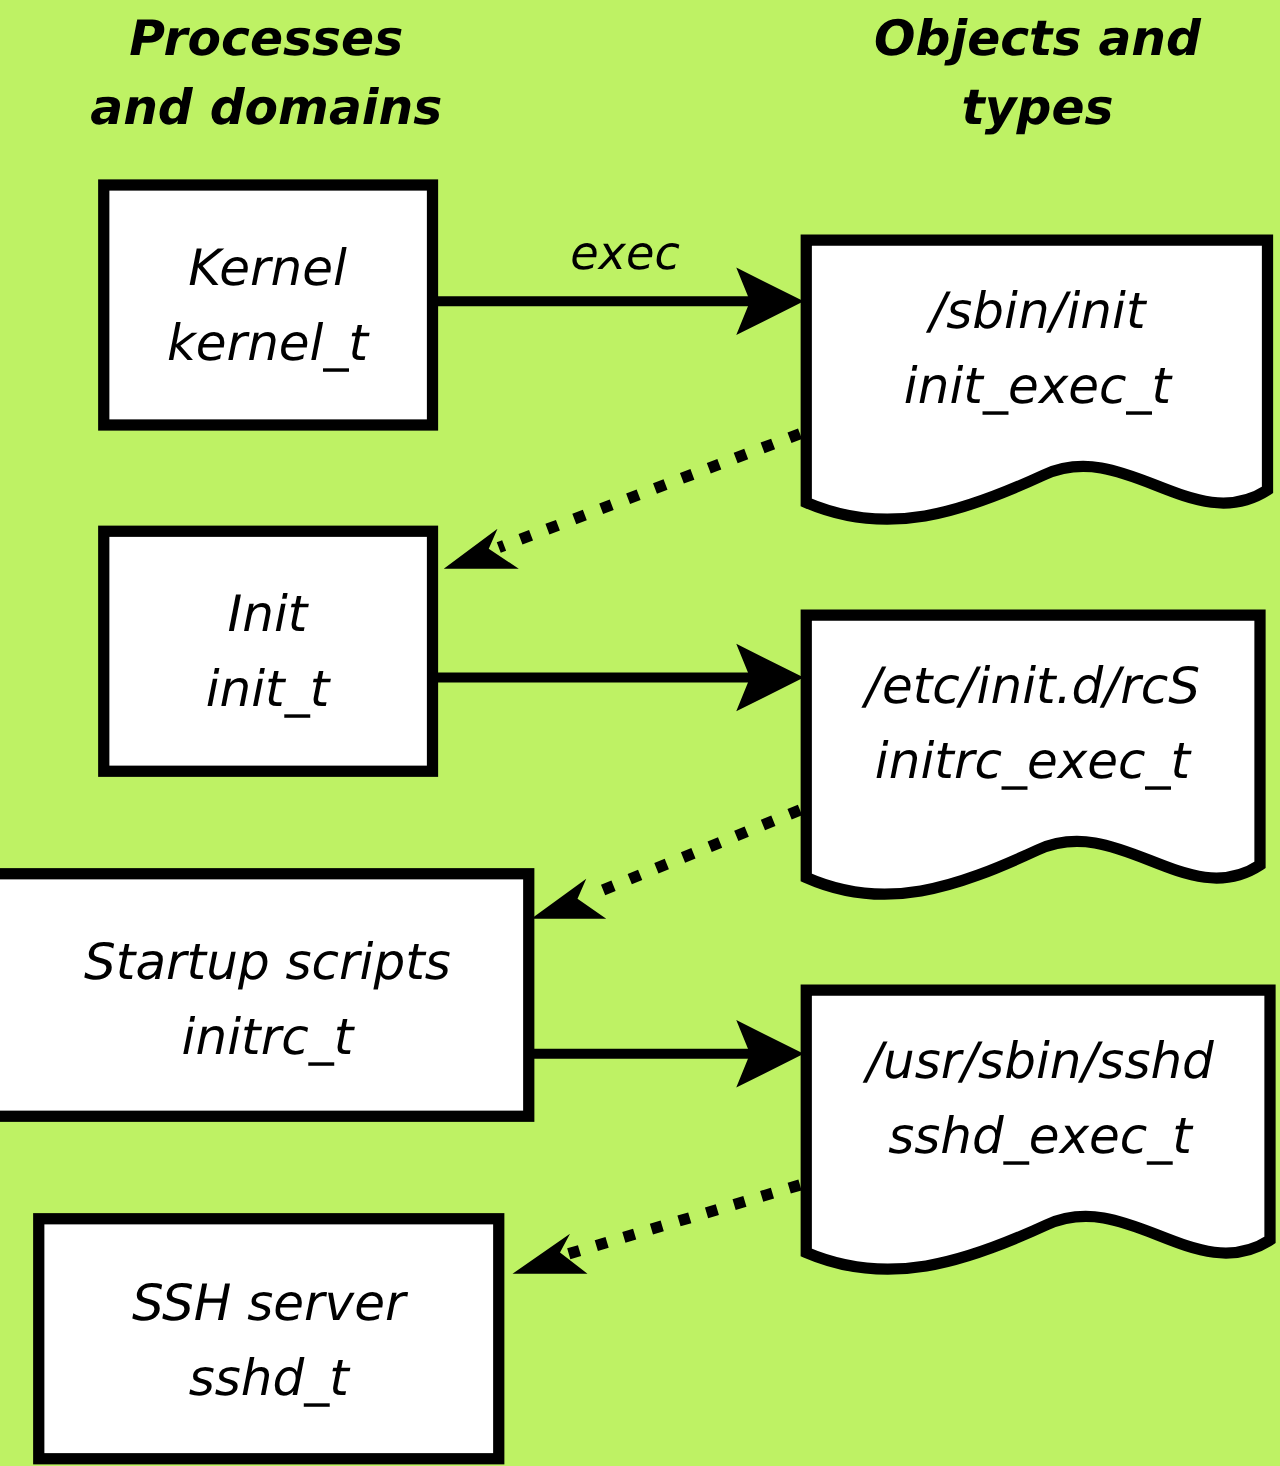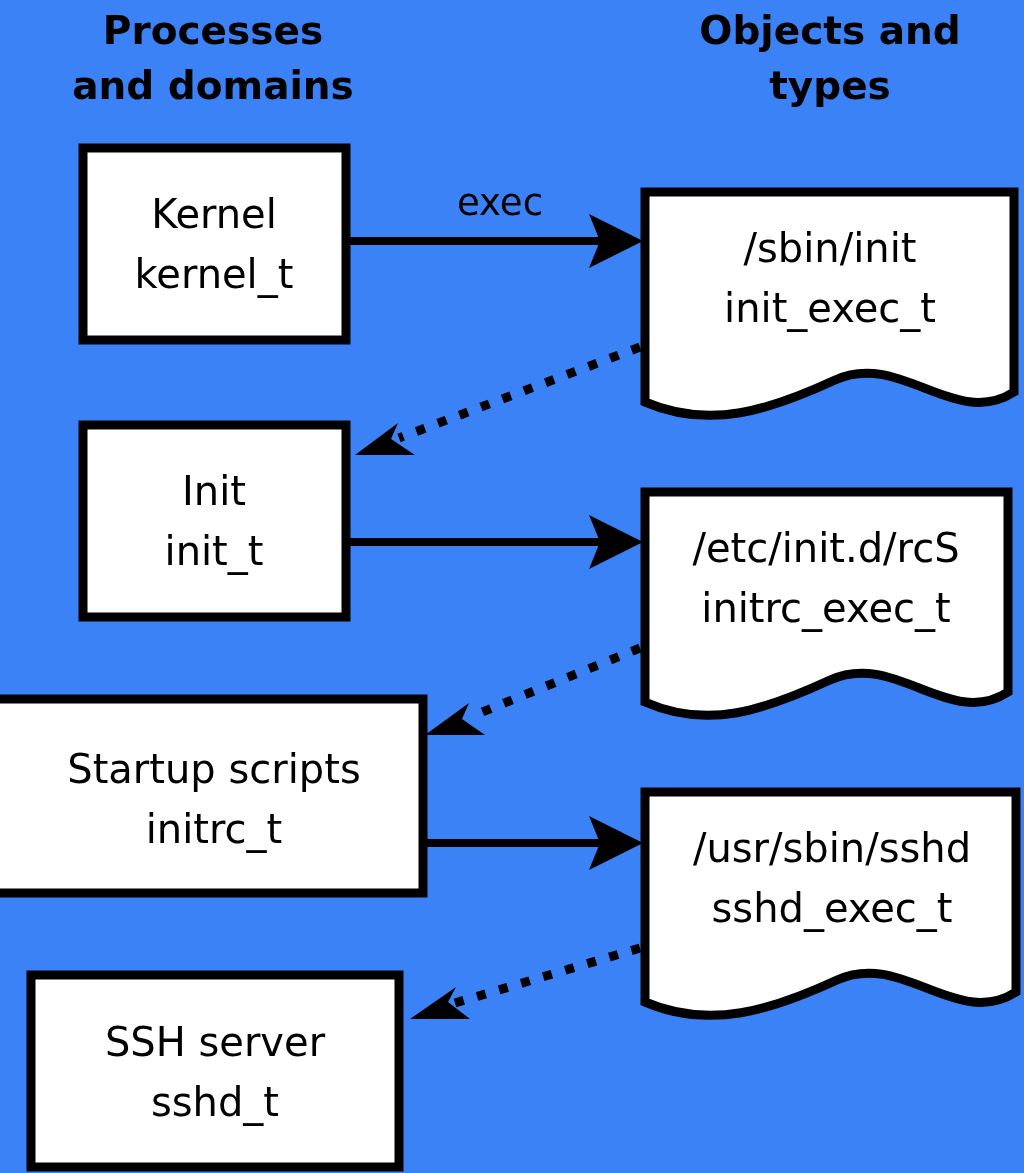--- a/index.html
+++ b/index.html
@@ -11,21 +11,22 @@
   body {
     width: 1024px;
     height: 1173px;
     overflow: hidden;
     font-family: "DejaVu Sans", "Liberation Sans", sans-serif;
   }
   #diagram-root {
     position: relative;
     width: 1024px;
     height: 1173px;
-    background: #3b82f6;
+    background: #bef264;
+    font-style: italic;
   }
   svg#diagram {
     display: block;
     width: 1024px;
     height: 1173px;
   }
   .col-title {
     font-family: "DejaVu Sans", "Liberation Sans", sans-serif;
     font-weight: bold;
     font-size: 39px;

